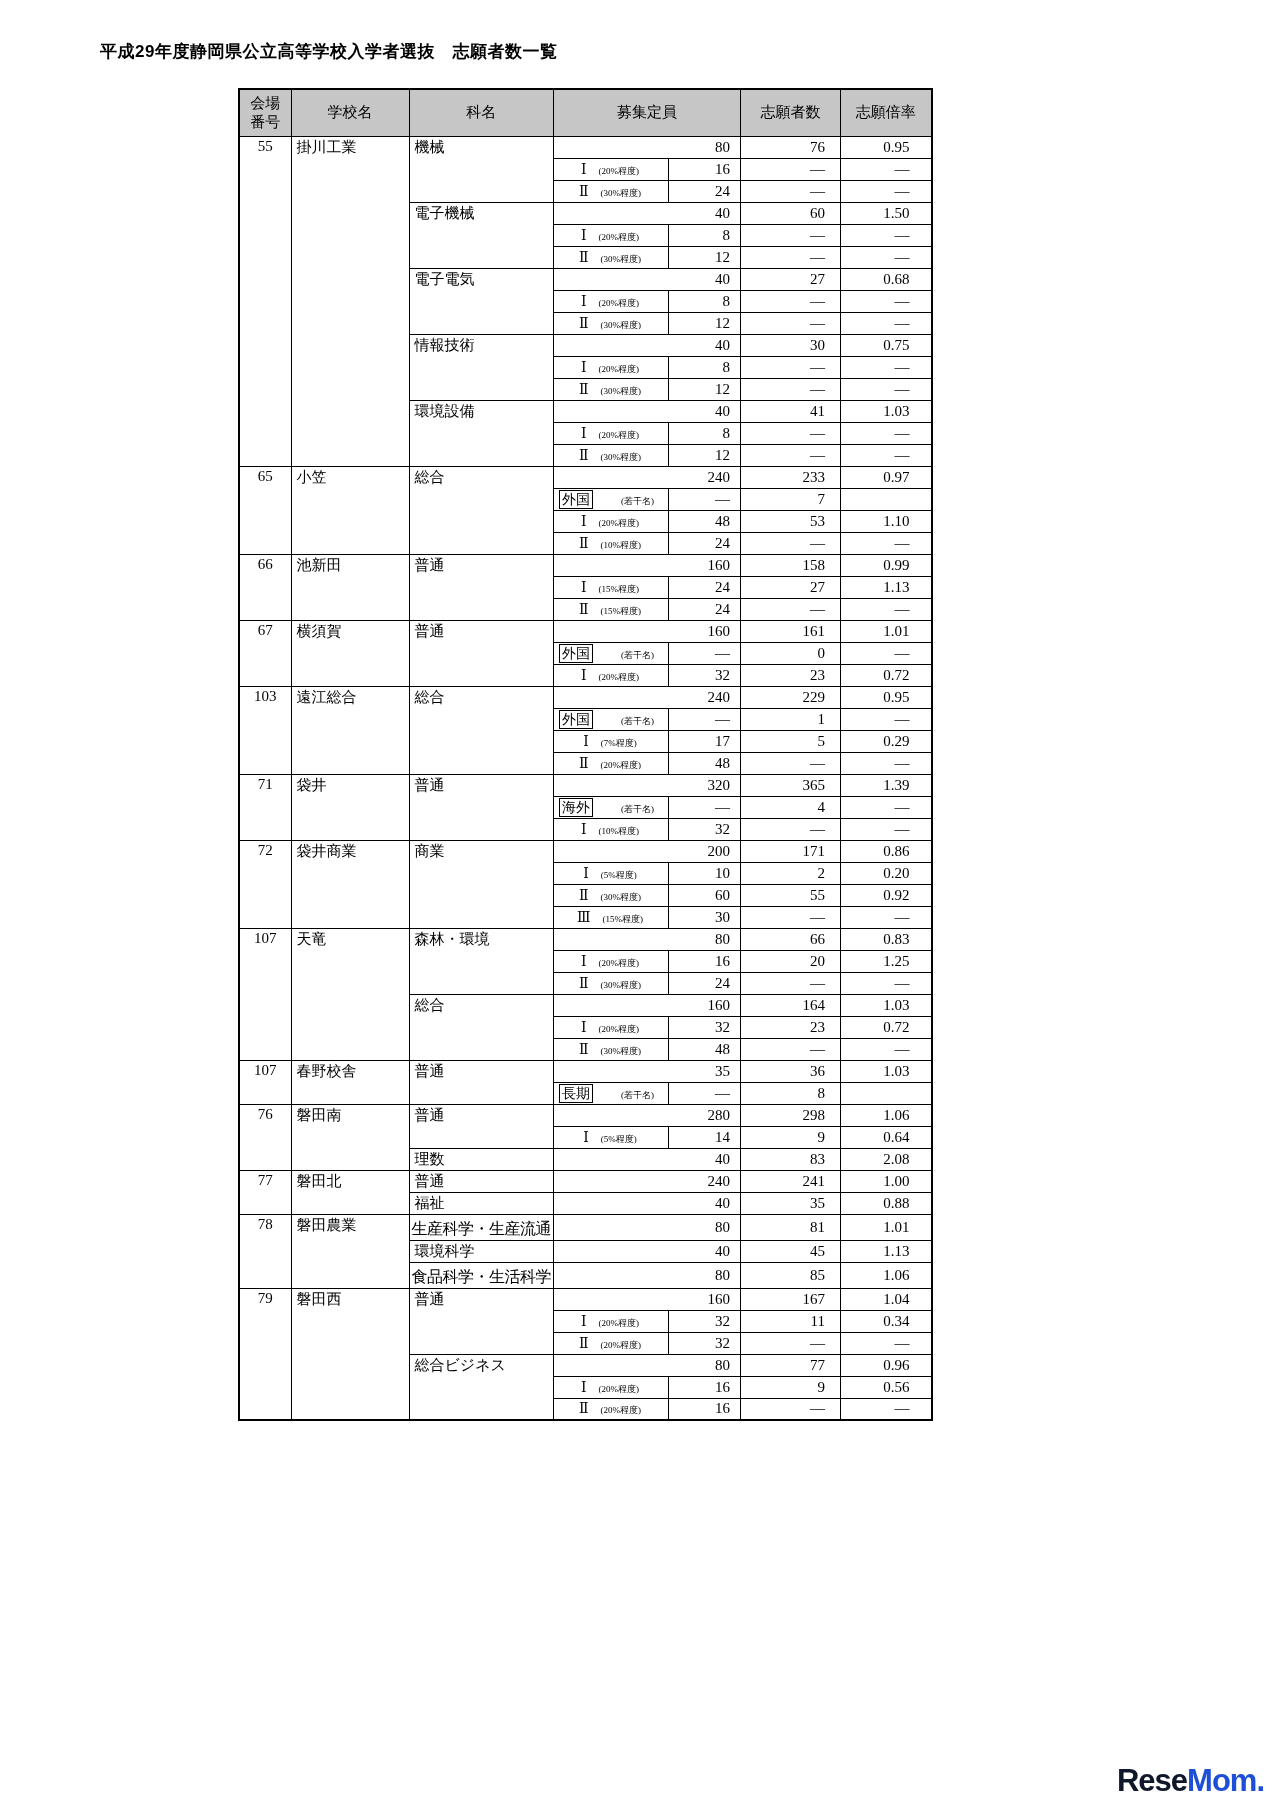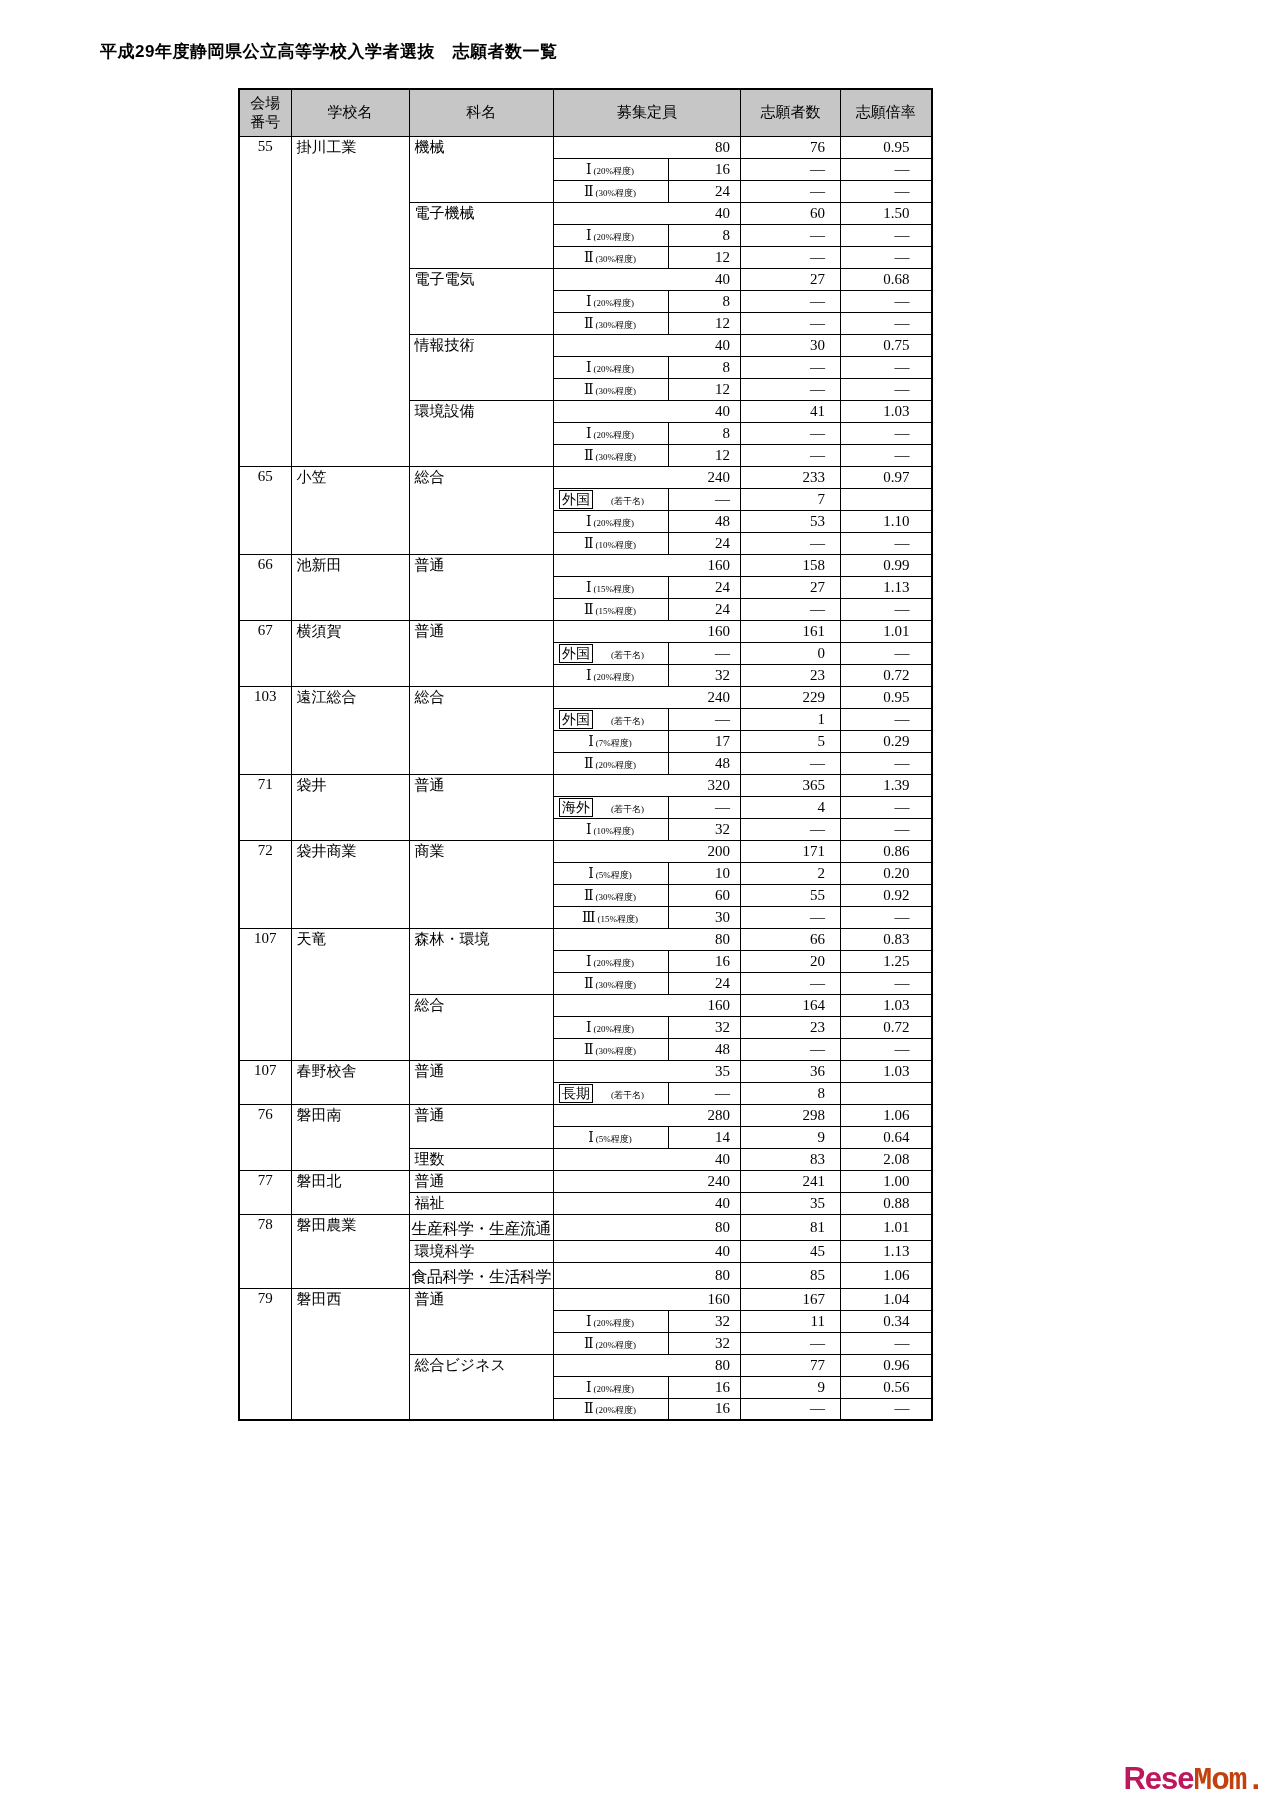--- a/index.html
+++ b/index.html
@@ -32,28 +32,28 @@
   td.cap-cell { padding-right:10px; }
   td.app-cell { padding-right:15px; }
   td.ratio-cell { padding-right:21px; }
   td.label-cell { padding:0 2px 0 5px; white-space:nowrap; vertical-align:middle; }
   td.label-cell.roman { text-align:center; padding-left:0; }
   .label-text { font-size:14px; }
   td.label-cell.word .label-text {
     display:inline-block; border:1px solid #000; line-height:17px;
     padding:0 2px; margin:1px 16px 1px 0; font-size:14px;
   }
-  .label-note { font-size:9px; margin-left:2px; }
+  .label-note { font-size:9px; margin-left:12px; }
   .logo {
     position:absolute; right:16px; bottom:14px;
     font-family:"Liberation Sans","DejaVu Sans",sans-serif;
     font-weight:bold; font-size:31px; letter-spacing:-1px; line-height:1;
   }
-  .logo .logo-gray { color:#be185d; }
-  .logo .logo-red { color:#c2410c;font-family:Liberation Mono, monospace; }
+  .logo .logo-gray { color:#0f172a; }
+  .logo .logo-red { color:#1d4ed8; }
 </style>
 </head>
 <body>
 
 <div class="page">
 
   <h1 class="page-title">平成29年度静岡県公立高等学校入学者選抜　志願者数一覧</h1>
 
   <table class="roster">
     <colgroup>

